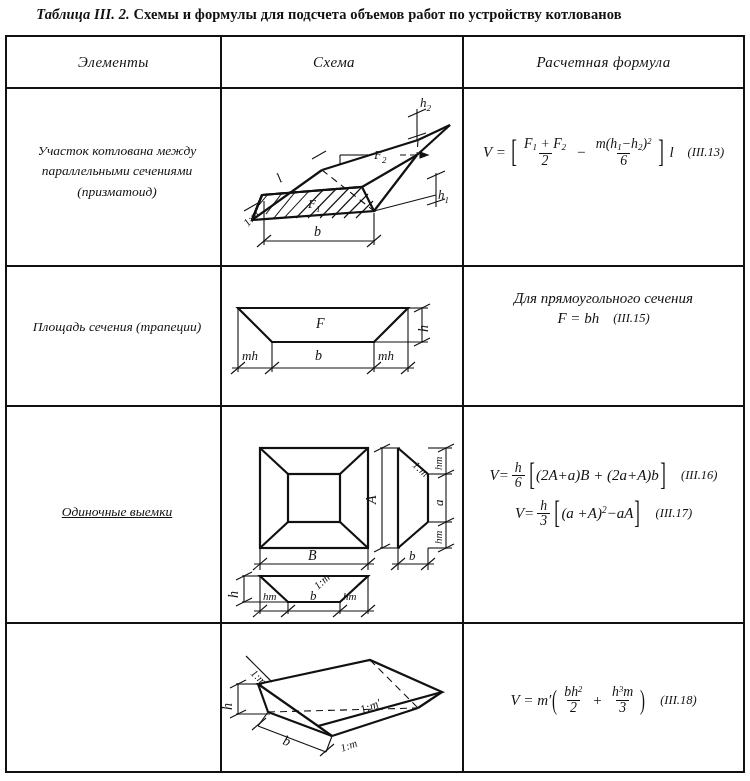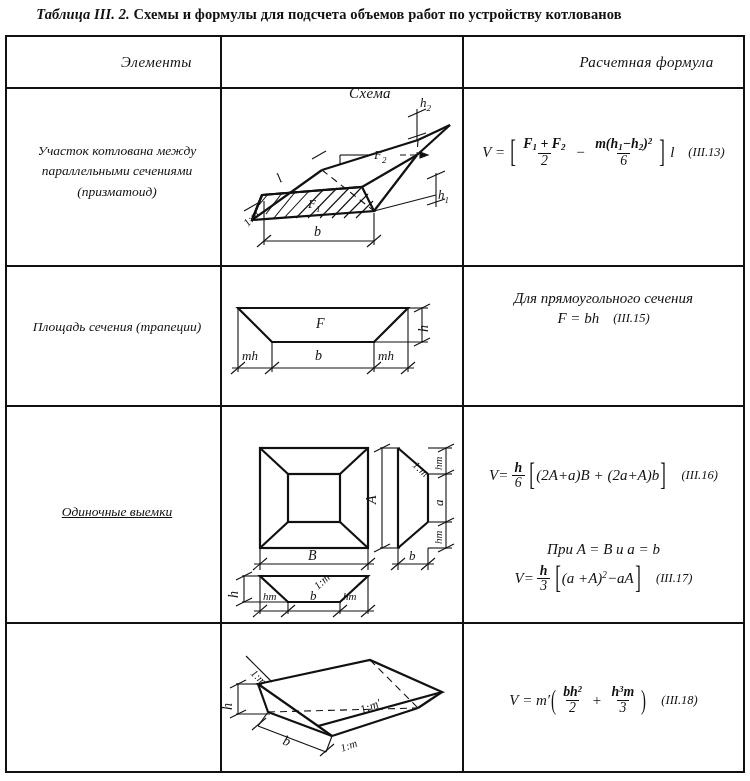--- a/index.html
+++ b/index.html
@@ -68,24 +68,23 @@
   .hdr {
     position: absolute;
     top: 0;
     height: 50px;
     display: flex;
     align-items: center;
     justify-content: center;
     font-style: italic;
     font-size: 15px;
     letter-spacing: 0.4px;
-    padding-left: 43px;
   }
   .hdr.e { left: 0; width: 213px; }
-  .hdr.s { left: 200px; width: 240px; margin-top: 31px; }
+  .hdr.s { left: 207px; width: 240px; }
   .hdr.f { left: 457px; width: 279px; }
 
   
   .elem {
     position: absolute;
     left: 12px;
     width: 196px;
     font-style: italic;
     font-size: 13.5px;
     line-height: 1.5;
@@ -122,21 +121,21 @@
   }
   .frac {
     display: inline-flex;
     flex-direction: column;
     align-items: center;
     vertical-align: middle;
     margin: 0 3px;
     line-height: 1.05;
     font-size: 0.92em;
   }
-  .frac .num { padding: 0 3px; font-weight: bold; }
+  .frac .num { padding: 0 3px; }
   .frac .den { padding: 0 3px; border-top: 1.3px solid #111; }
   .brk {
     display: inline-flex;
     align-items: center;
     font-size: 2.05em;
     font-style: normal;
     font-weight: 300;
     transform: scaleX(0.55);
     margin: 0 -1px;
   }
@@ -413,21 +412,20 @@
       <span>V=</span>
       <span class="frac">
           <span class="num">h</span>
           <span class="den">6</span>
         </span>
       <span class="brk">[</span>
       <span>(2A+a)B&nbsp;+&nbsp;(2a+A)b</span>
       <span class="brk">]</span>
       <span class="tag">(III.16)</span>
     </div>
-    <div class="ftext" style="margin-top:48px;">При A = B и a = b</div>
     <div class="fline">
       <span>V=</span>
       <span class="frac">
           <span class="num">h</span>
           <span class="den">3</span>
         </span>
       <span class="brk">[</span>
       <span>(a&nbsp;+A)<sup>2</sup>−aA</span>
       <span class="brk">]</span>
       <span class="tag">(III.17)</span>

